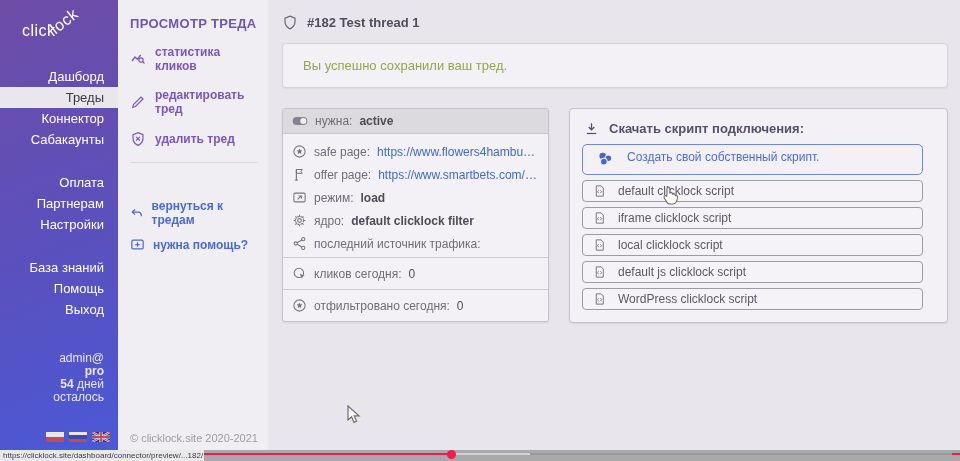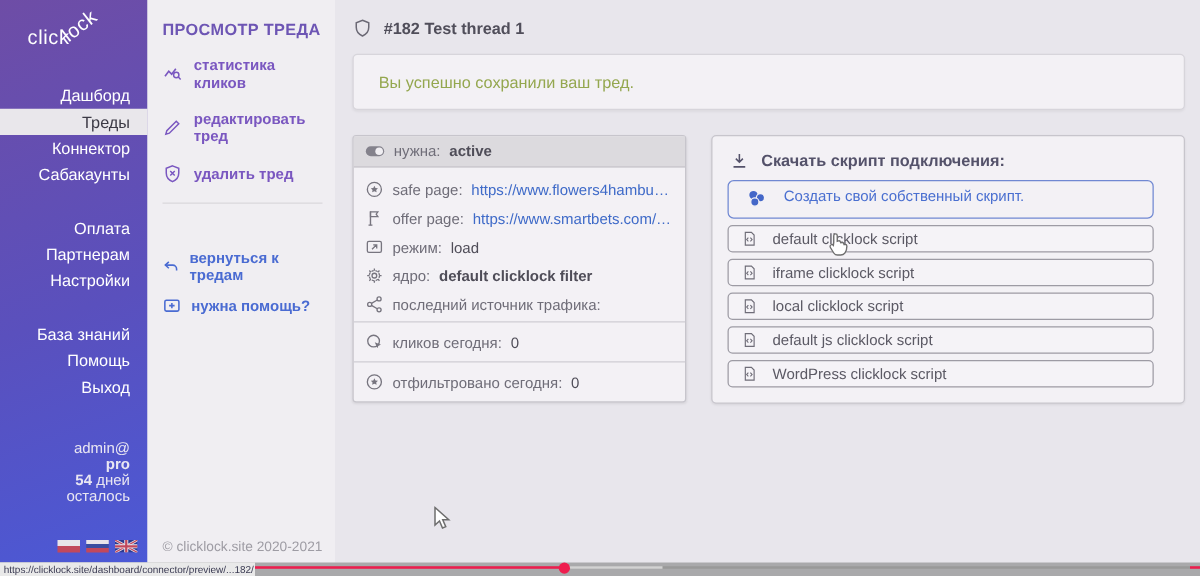--- a/index.html
+++ b/index.html
@@ -45,21 +45,21 @@
   .columns { display:flex; gap:20px; margin-top:20px; align-items:flex-start; }
 
   
   .status-card { width:267px; background:#f3f1f5; border:1px solid #c7c5cc; border-radius:3px; font-size:12px; box-shadow:0 1px 2px rgba(0,0,0,.08); }
   .sc-header { background:#dcdade; border-bottom:1px solid #c7c5cc; padding:5px 9px; display:flex; align-items:center; gap:7px; color:#6f6d78; }
   .sc-header b { color:#4f4d58; }
   .sc-body { padding:6px 0 2px 0; }
   .sc-row { display:flex; align-items:center; gap:7px; padding:4px 9px; color:#6f6d78; white-space:nowrap; overflow:hidden; }
   .sc-row .val-link { color:#3e6ac8; text-decoration:none; overflow:hidden; text-overflow:ellipsis; }
   .sc-row .val-bold { color:#4f4d58; font-weight:bold; }
-  .sc-row .val-plain { color:#4f4d58; }
+  .sc-row .val-plain { color:#4f4d58;font-weight:bold; }
   .sc-stat { border-top:1px solid #cfcdd3; display:flex; align-items:center; gap:7px; padding:8px 9px; color:#6f6d78; }
   .sc-stat .val-plain { color:#4f4d58; }
   .icon-gray { color:#77757f; flex:0 0 auto; }
 
   
   .scripts-card { flex:1; background:#f3f1f5; border:1px solid #c7c5cc; border-radius:4px; padding:10px 24px 12px 12px; box-shadow:0 1px 2px rgba(0,0,0,.08); }
   .scr-header { display:flex; align-items:center; gap:10px; font-size:13px; font-weight:bold; color:#54526a; padding:2px 0 4px 2px; }
   .btn-primary { margin-top:4px; width:100%; display:flex; align-items:flex-start; gap:12px; background:#f3f1f5;
                  border:1.5px solid #7088d2; border-radius:5px; padding:5px 12px; height:31px;
                  font-size:12px; color:#4a6fd0; cursor:pointer; font-family:inherit; }

